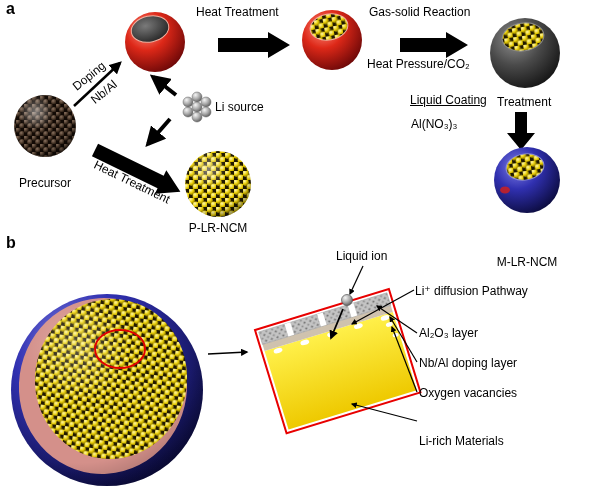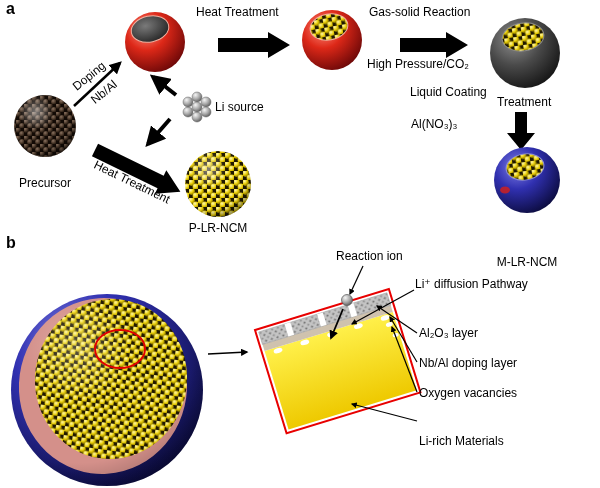--- a/index.html
+++ b/index.html
@@ -191,33 +191,33 @@
   <div class="lbl ctr rot" style="left:59px; top:69px; width:60px; transform:rotate(-39deg);">Doping</div>
   <div class="lbl ctr rot" style="left:74px; top:85px; width:60px; transform:rotate(-39deg);">Nb/Al</div>
 
   <div class="lbl ctr" style="left:9px; top:156px; width:72px;margin-top:20px;">Precursor</div>
 
   <div class="lbl" style="left:215px; top:100px;">Li source</div>
 
   <div class="lbl" style="left:196px; top:5px;">Heat Treatment</div>
 
   <div class="lbl" style="left:369px; top:5px;text-align:right;">Gas-solid Reaction</div>
-  <div class="lbl" style="left:367px; top:57px;">High Pressure/CO₂</div>
-
-  <div class="lbl" style="left:410px; top:85px;">Liquid Coating</div>
+  <div class="lbl" style="left:367px; top:57px;">Heat Pressure/CO₂</div>
+
+  <div class="lbl" style="left:410px; top:93px;text-decoration:underline;">Liquid Coating</div>
   <div class="lbl" style="left:411px; top:117px;">Al(NO₃)₃</div>
   <div class="lbl" style="left:497px; top:95px;">Treatment</div>
 
   <div class="lbl ctr rot" style="left:84px; top:175px; width:96px; transform:rotate(26deg);">Heat Treatment</div>
 
   <div class="lbl ctr" style="left:184px; top:221px; width:68px;">P-LR-NCM</div>
   <div class="lbl ctr" style="left:492px; top:219px; width:70px;margin-top:36px;">M-LR-NCM</div>
 
   <div class="lbl panel-letter" style="left:6px; top:236px;">b</div>
 
-  <div class="lbl" style="left:336px; top:249px;">Reaction ion</div>
-  <div class="lbl" style="left:415px; top:277px;">Li⁺ diffusion Pathway</div>
+  <div class="lbl" style="left:336px; top:249px;">Liquid ion</div>
+  <div class="lbl" style="left:415px; top:284px;">Li⁺ diffusion Pathway</div>
   <div class="lbl" style="left:419px; top:326px;">Al₂O₃ layer</div>
   <div class="lbl" style="left:419px; top:386px;">Oxygen vacancies</div>
   <div class="lbl" style="left:419px; top:356px;">Nb/Al doping layer</div>
   <div class="lbl" style="left:419px; top:434px;">Li-rich Materials</div>
 
 </div>
 
 </body></html>

